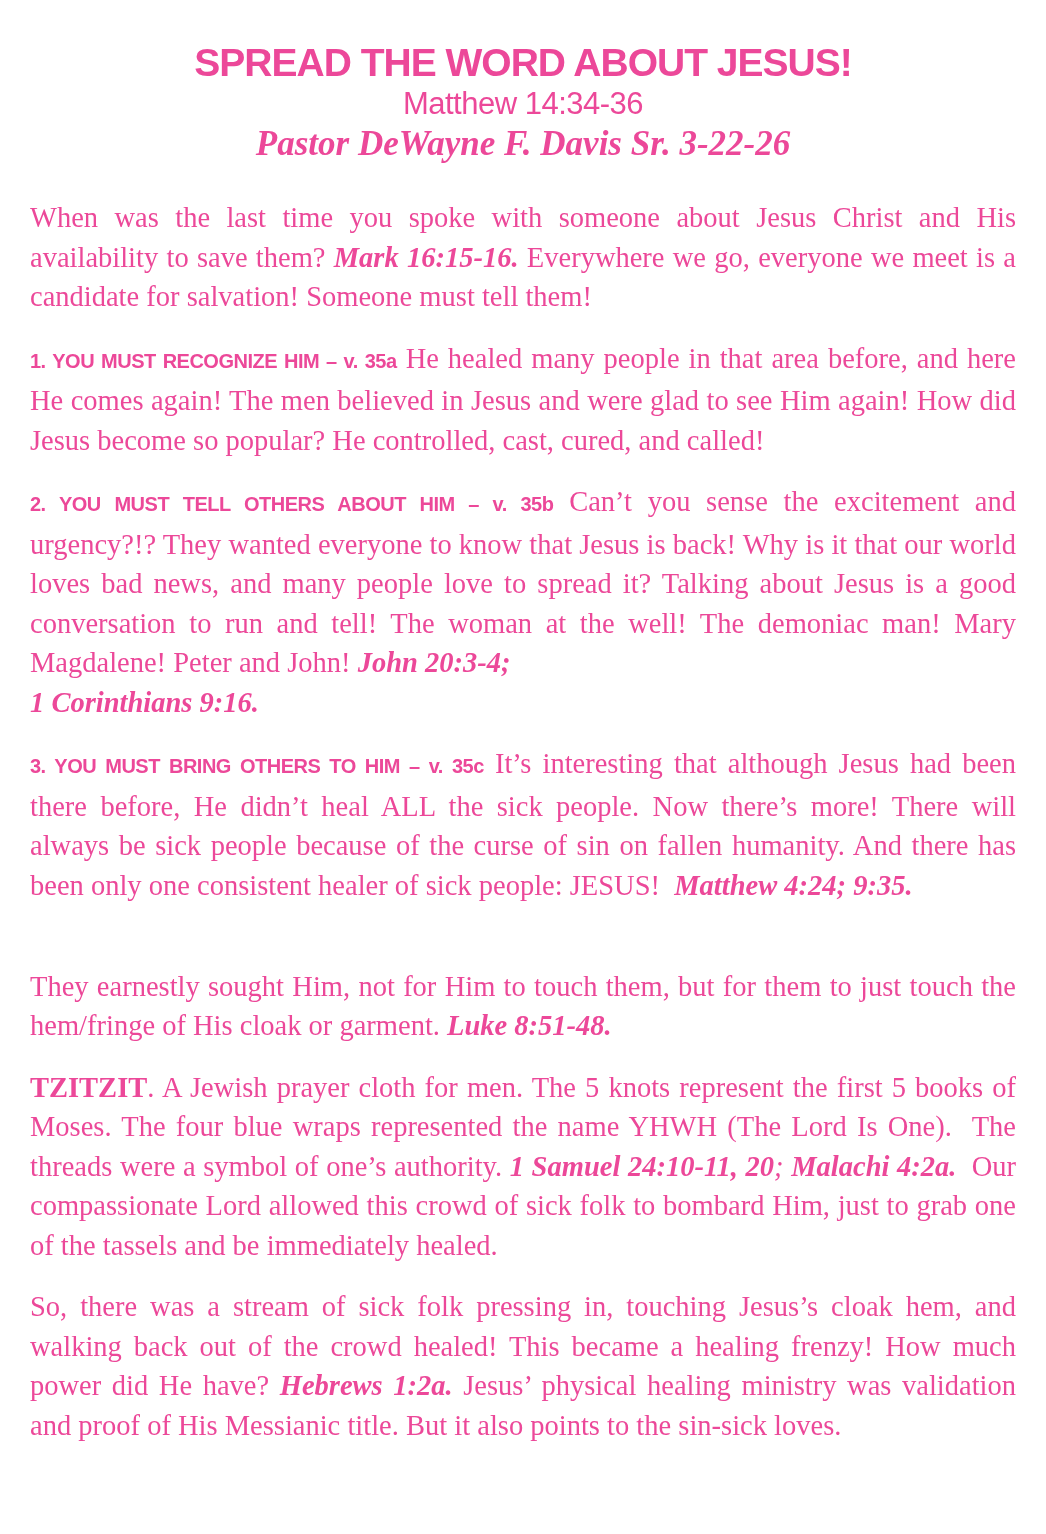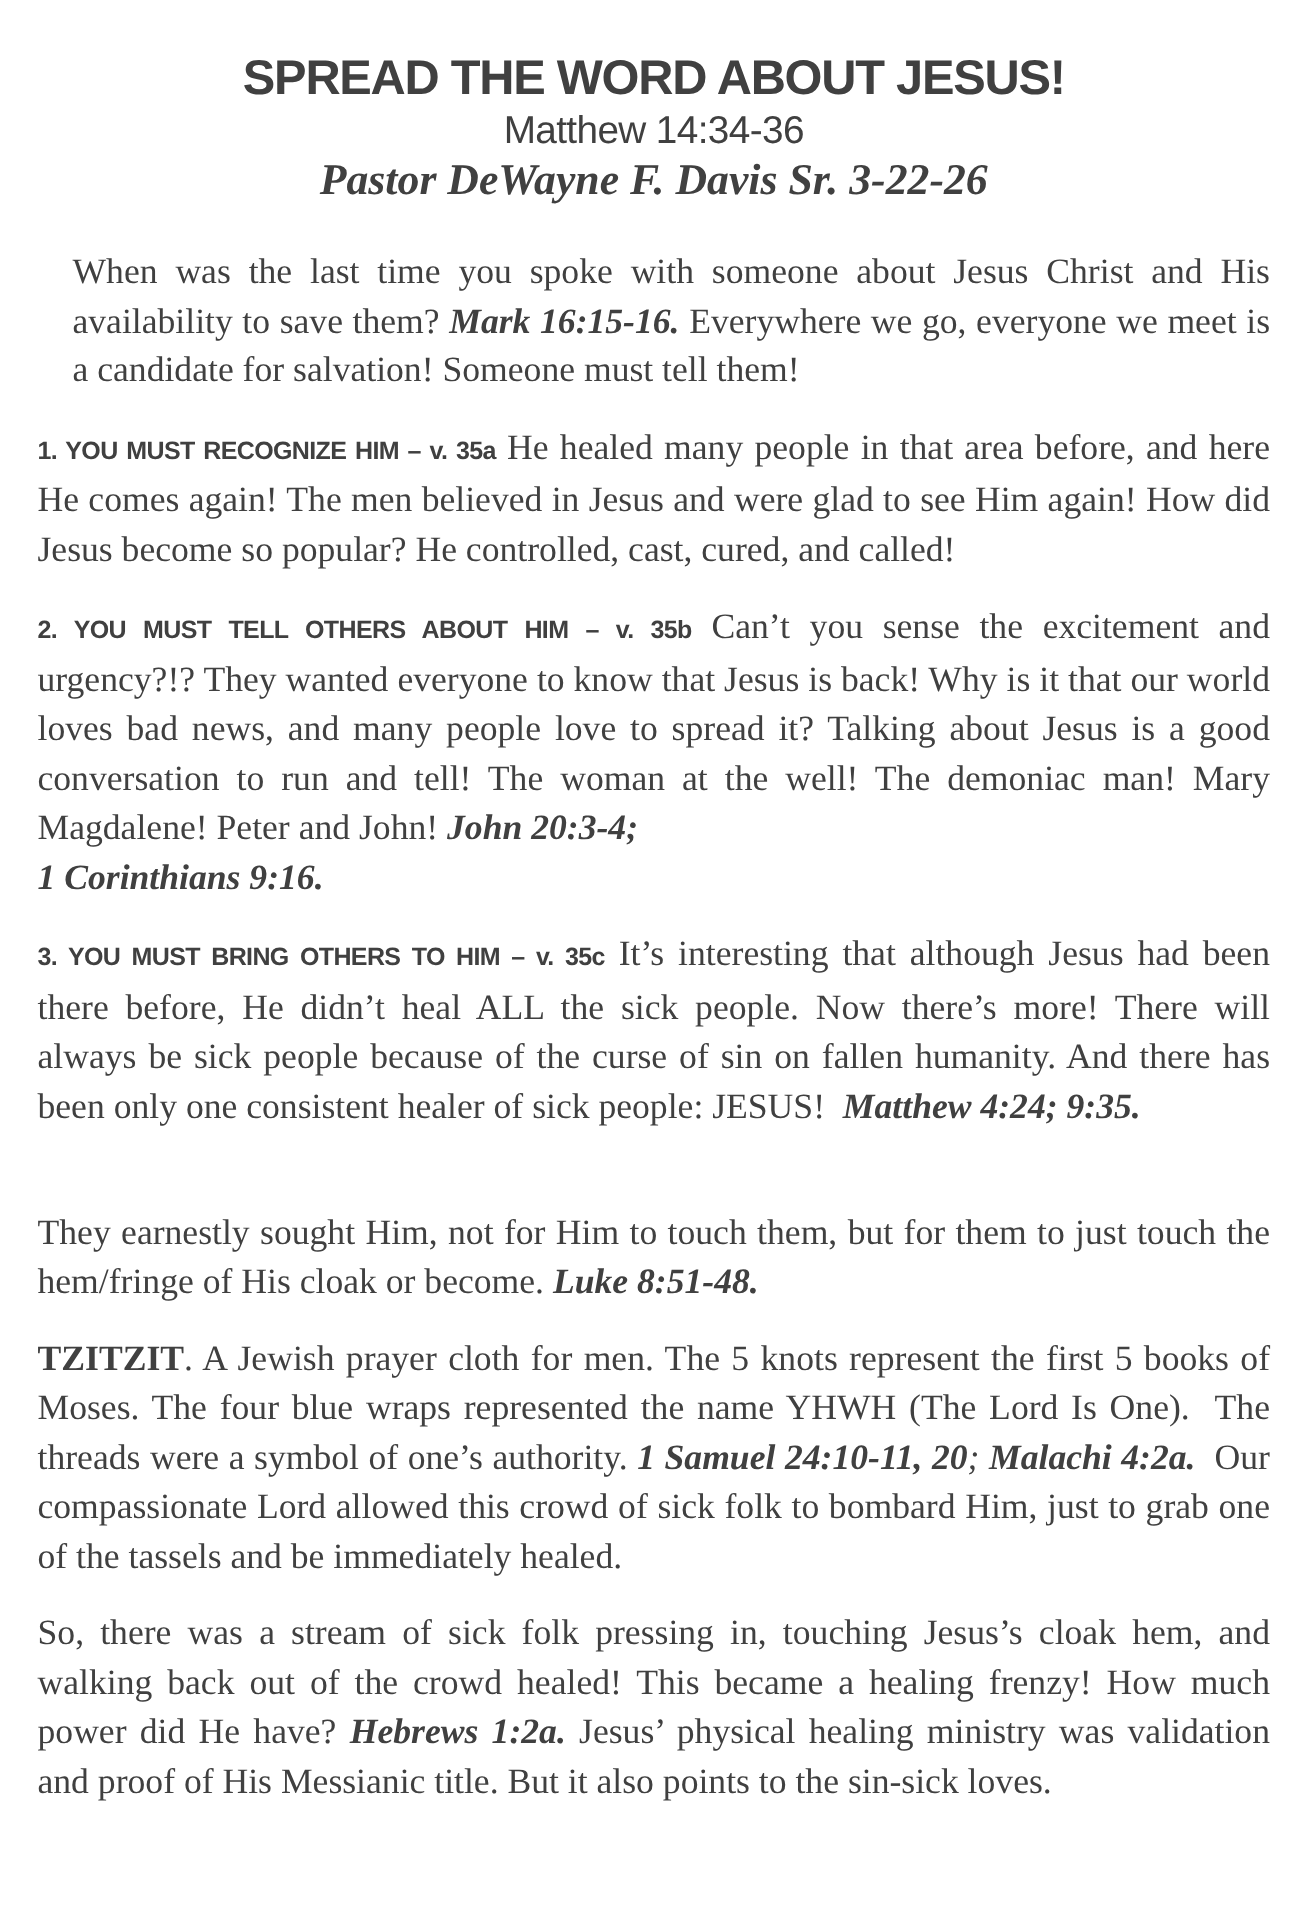--- a/index.html
+++ b/index.html
@@ -6,21 +6,21 @@
     margin: 0;
     padding: 0;
     background: #ffffff;
   }
   .page {
     position: relative;
     width: 1046px;
     height: 1534px;
     box-sizing: border-box;
     background: #ffffff;
-    color: #404040;
+    color: #ec4899;
     padding: 40px 30px 0 30px;
     overflow: hidden;
     font-family: "Liberation Serif", "DejaVu Serif", serif;
   }
   .doc-header { text-align: center; }
   .doc-title {
     font-family: "Liberation Sans", "DejaVu Sans", sans-serif;
     font-weight: bold;
     font-size: 39px;
     line-height: 45px;
@@ -42,21 +42,20 @@
     line-height: 42px;
   }
   .para {
     font-size: 28.5px;
     line-height: 39.5px;
     text-align: justify;
     margin: 22px 0 0 0;
   }
   .para.first {
     margin-top: 33px;
-    margin-left: 28px;
   }
   .h {
     font-family: Liberation Sans, sans-serif;
     font-weight: bold;
     font-size: 20px;
     letter-spacing: -0.5px;
   }
   .ref {
     font-weight: bold;
     font-style: italic;
@@ -80,19 +79,19 @@
   </div>
 
   <p class="para first"><span>When was the last time you spoke with someone about Jesus Christ and His availability to save them? </span><span class="ref">Mark 16:15-16.</span><span> Everywhere we go, everyone we meet is a candidate for salvation! Someone must tell them!</span></p>
 
   <p class="para"><span class="h">1. YOU MUST RECOGNIZE HIM – v. 35a</span><span> He healed many people in that area before, and here He comes again! The men believed in Jesus and were glad to see Him again! How did Jesus become so popular? He controlled, cast, cured, and called!</span></p>
 
   <p class="para"><span class="h">2. YOU MUST TELL OTHERS ABOUT HIM – v. 35b</span><span> Can’t you sense the excitement and urgency?!? They wanted everyone to know that Jesus is back! Why is it that our world loves bad news, and many people love to spread it? Talking about Jesus is a good conversation to run and tell! The woman at the well! The demoniac man! Mary Magdalene! Peter and John! </span><span class="ref">John 20:3-4;</span><br><span class="ref">1 Corinthians 9:16.</span></p>
 
   <p class="para"><span class="h">3. YOU MUST BRING OTHERS TO HIM – v. 35c</span><span> It’s interesting that although Jesus had been there before, He didn’t heal ALL the sick people. Now there’s more! There will always be sick people because of the curse of sin on fallen humanity. And there has been only one consistent healer of sick people: JESUS!&nbsp; </span><span class="ref">Matthew 4:24; 9:35.</span></p>
 
-  <p class="para"><br><span>They earnestly sought Him, not for Him to touch them, but for them to just touch the hem/fringe of His cloak or become. </span><span class="ref">Luke 8:51-48.</span></p>
+  <p class="para"><br><span>They earnestly sought Him, not for Him to touch them, but for them to just touch the hem/fringe of His cloak or garment. </span><span class="ref">Luke 8:51-48.</span></p>
 
   <p class="para"><span class="term">TZITZIT</span><span>. A Jewish prayer cloth for men. The 5 knots represent the first 5 books of Moses. The four blue wraps represented the name YHWH (The Lord Is One).&nbsp; The threads were a symbol of one’s authority. </span><span class="ref">1 Samuel 24:10-11, 20</span><span class="sep">; </span><span class="ref">Malachi 4:2a.</span><span>&nbsp; Our compassionate Lord allowed this crowd of sick folk to bombard Him, just to grab one of the tassels and be immediately healed.</span></p>
 
   <p class="para"><span>So, there was a stream of sick folk pressing in, touching Jesus’s cloak hem, and walking back out of the crowd healed! This became a healing frenzy! How much power did He have? </span><span class="ref">Hebrews 1:2a.</span><span> Jesus’ physical healing ministry was validation and proof of His Messianic title. But it also points to the sin-sick loves.</span></p>
 
 </div>
 
 </body></html>

